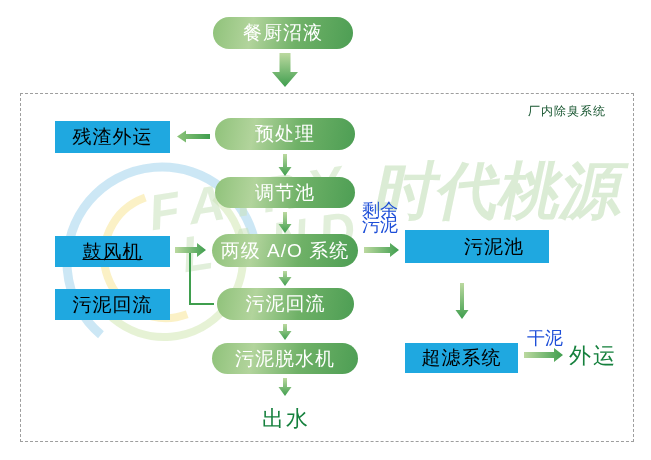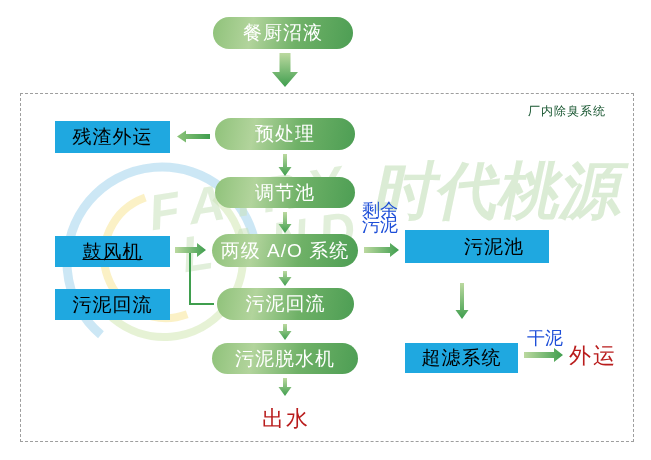--- a/index.html
+++ b/index.html
@@ -16,21 +16,21 @@
   .bluebox{
     position:absolute;display:flex;align-items:center;justify-content:center;
     color:#000000;font-size:19px;letter-spacing:1px;
     background:#1fa8e0;
   }
   .boundary{
     position:absolute;left:20px;top:93px;width:614px;height:349px;
     border:1px dashed #9e9e9e;box-sizing:border-box;
   }
   .smalllabel{position:absolute;color:#1d4ed8;font-size:18px;line-height:15px;}
-  .plainlabel{position:absolute;color:#b91c1c;font-size:22px;letter-spacing:2px;}
+  .plainlabel{position:absolute;color:#15803d;font-size:22px;letter-spacing:2px;}
   .boundarylabel{position:absolute;color:#14532d;font-size:12px;letter-spacing:1px;}
   svg{display:block;}
   .layer{position:absolute;left:0;top:0;pointer-events:none;}
 </style>
 </head>
 <body>
 
 <div id="stage">
 
   <svg class="layer" width="651" height="460">

